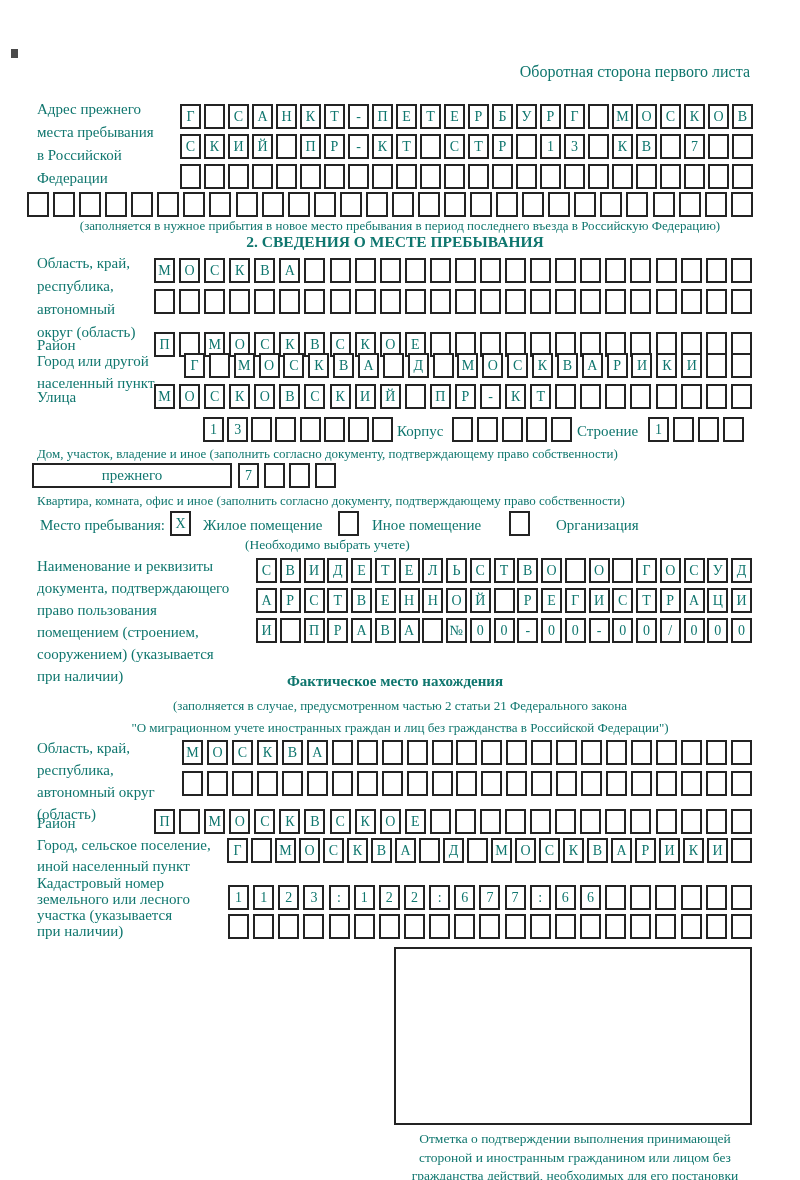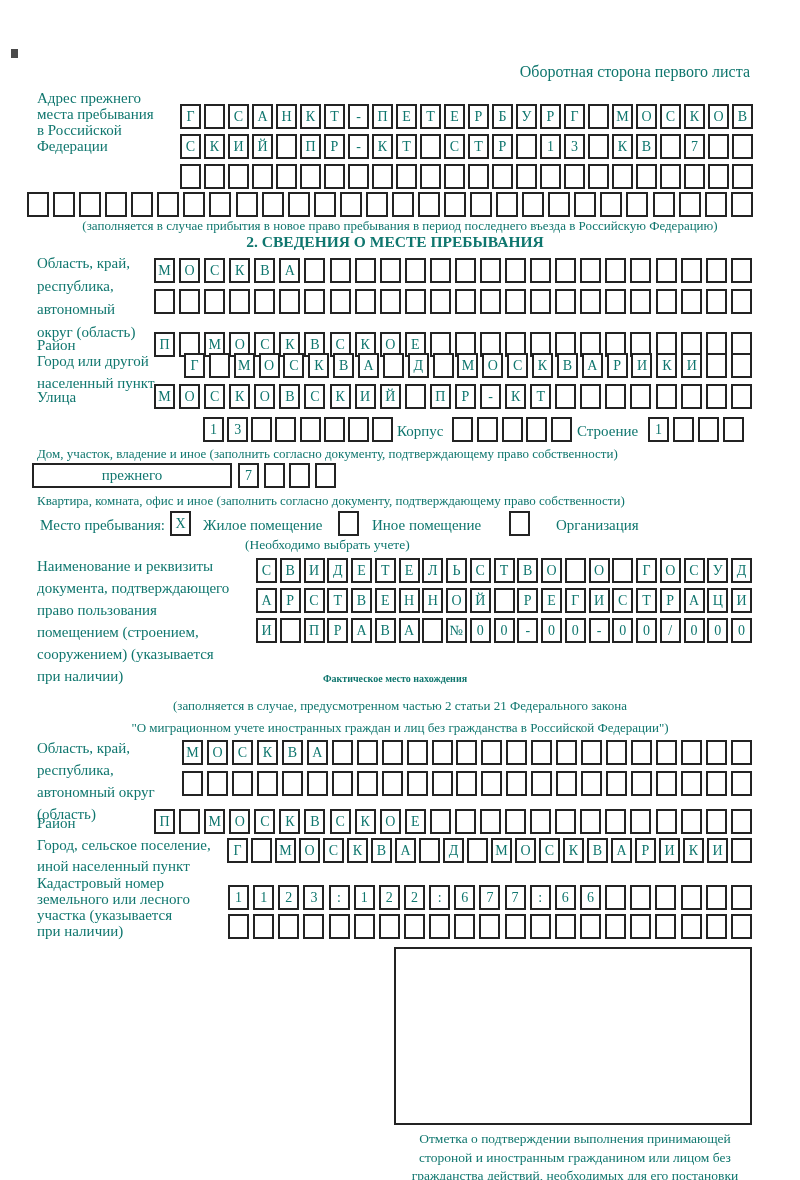--- a/index.html
+++ b/index.html
@@ -36,21 +36,21 @@
 </style>
 </head>
 <body>
 
 <div class="page">
 
   <div class="artifact" style="left:11px; top:7px;"></div>
 
   <div class="abs right" style="left:400px; top:21px; width:350px; font-size:16px;">Оборотная сторона первого листа</div>
 
-  <div class="abs label" style="left:37px; top:48px; line-height:16px;">Адрес прежнего
+  <div class="abs label" style="left:37px; top:56px; line-height:23px;">Адрес прежнего
 места пребывания
 в Российской
 Федерации</div>
   <div class="cellrow" style="left:180px; top:62px;  width:573px;">
       <div class="cell">Г</div>
       <div class="cell"></div>
       <div class="cell">С</div>
       <div class="cell">А</div>
       <div class="cell">Н</div>
       <div class="cell">К</div>
@@ -148,21 +148,21 @@
       <div class="cell"></div>
       <div class="cell"></div>
       <div class="cell"></div>
       <div class="cell"></div>
       <div class="cell"></div>
       <div class="cell"></div>
       <div class="cell"></div>
       <div class="cell"></div>
       <div class="cell"></div>
     </div>
-  <div class="abs caption center" style="left:0px; top:176px; width:800px;">(заполняется в случае прибытия в новое право пребывания в период последнего въезда в Российскую Федерацию)</div>
+  <div class="abs caption center" style="left:0px; top:176px; width:800px;">(заполняется в нужное прибытия в новое место пребывания в период последнего въезда в Российскую Федерацию)</div>
 
   <div class="abs bold center" style="left:0px; top:191px; width:790px; font-size:15.5px;">2. СВЕДЕНИЯ О МЕСТЕ ПРЕБЫВАНИЯ</div>
 
   <div class="abs label" style="left:37px; top:210px;">Область, край,
 республика,
 автономный
 округ (область)</div>
   <div class="cellrow" style="left:154px; top:216px; width:598px;">
       <div class="cell">М</div>
       <div class="cell">О</div>
@@ -414,21 +414,21 @@
       <div class="cell">0</div>
       <div class="cell">-</div>
       <div class="cell">0</div>
       <div class="cell">0</div>
       <div class="cell">/</div>
       <div class="cell">0</div>
       <div class="cell">0</div>
       <div class="cell">0</div>
     </div>
 
-  <div class="abs bold center" style="left:0px; top:631px; width:790px; font-size:10px;">Фактическое место нахождения</div>
+  <div class="abs bold center" style="left:0px; top:631px; width:790px; font-size:15px;">Фактическое место нахождения</div>
   <div class="abs caption center" style="left:0px; top:653px; width:800px; line-height:22px;">(заполняется в случае, предусмотренном частью 2 статьи 21 Федерального закона
 "О миграционном учете иностранных граждан и лиц без гражданства в Российской Федерации")</div>
 
   <div class="abs label" style="left:37px; top:695px; line-height:22px;">Область, край,
 республика,
 автономный округ
 (область)</div>
   <div class="cellrow" style="left:182px; top:698px; width:570px;">
       <div class="cell">М</div>
       <div class="cell">О</div>

